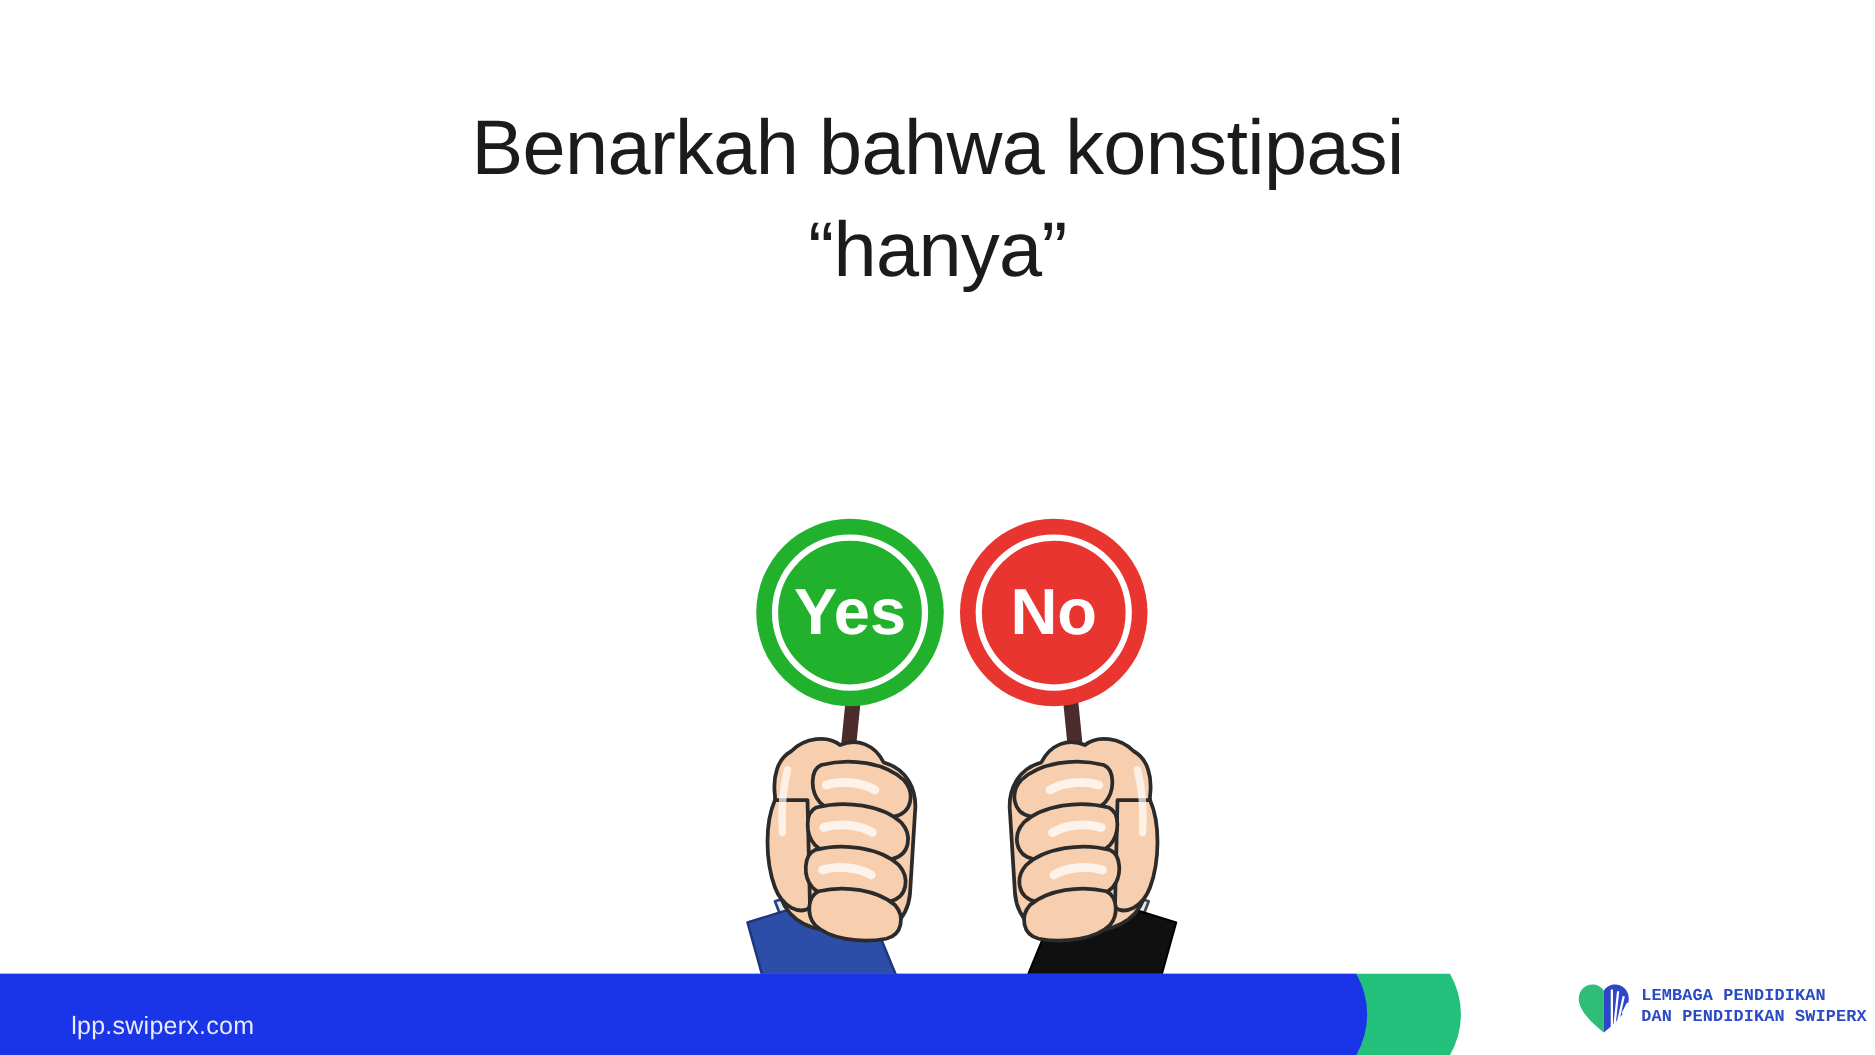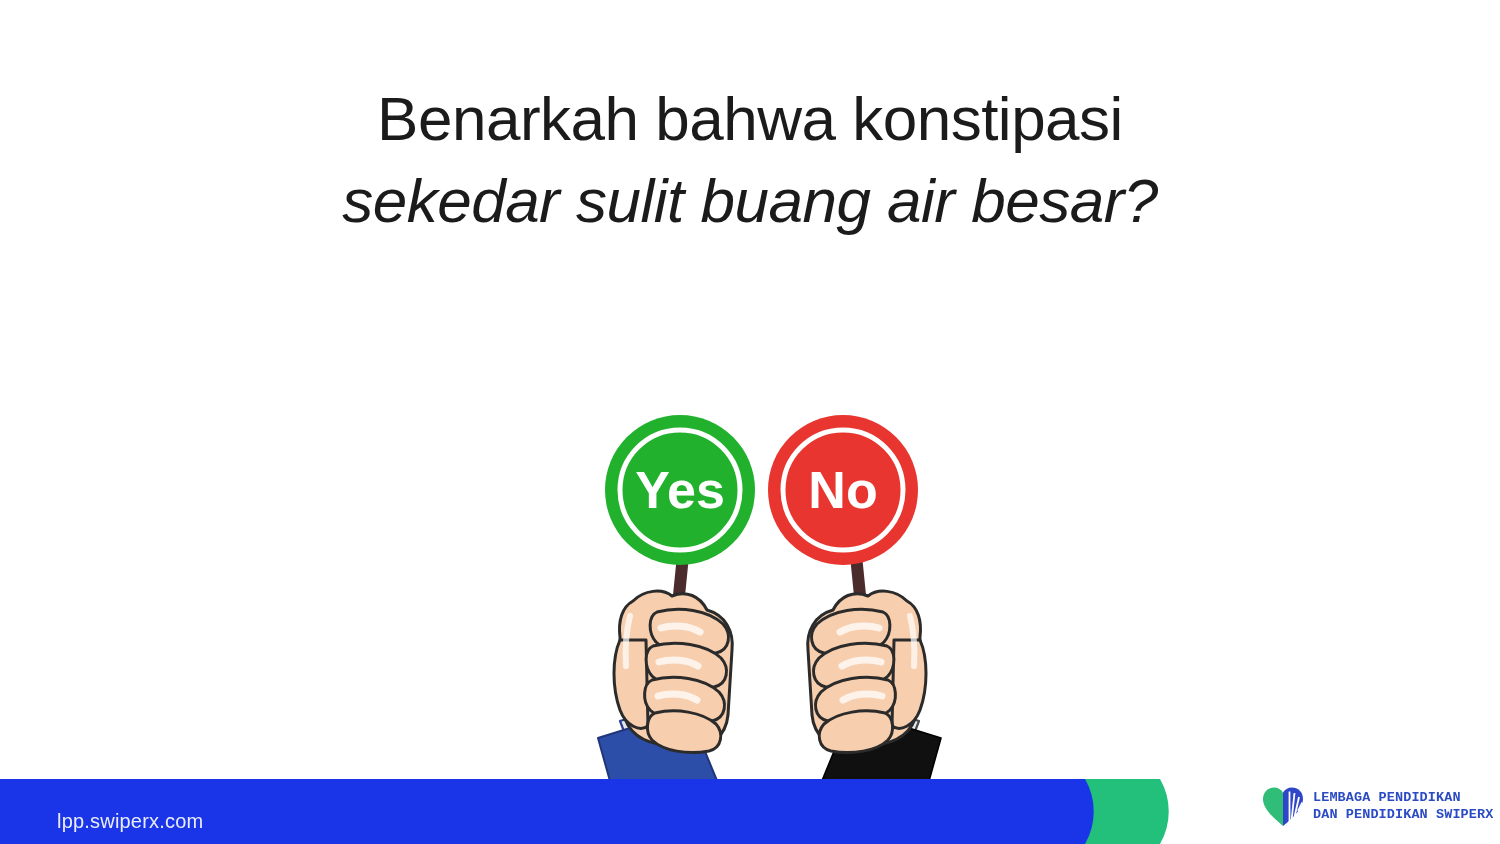--- a/index.html
+++ b/index.html
@@ -122,21 +122,21 @@
     white-space: nowrap;
   }
 </style>
 </head>
 <body>
 
 <div id="slide">
 
   <div id="title-block">
     <span class="title-line">Benarkah bahwa konstipasi</span>
-    <span class="title-line italic">sekedar sulit buang air besar?</span>
+    <span class="title-line">“hanya”</span>
   </div>
 
   <div id="illustration">
     <svg viewBox="0 0 420 464" xmlns="http://www.w3.org/2000/svg" aria-hidden="true">
       <defs>
         <clipPath id="clipBelowFooter">
           <rect x="0" y="0" width="420" height="409"></rect>
         </clipPath>
       </defs>
 

